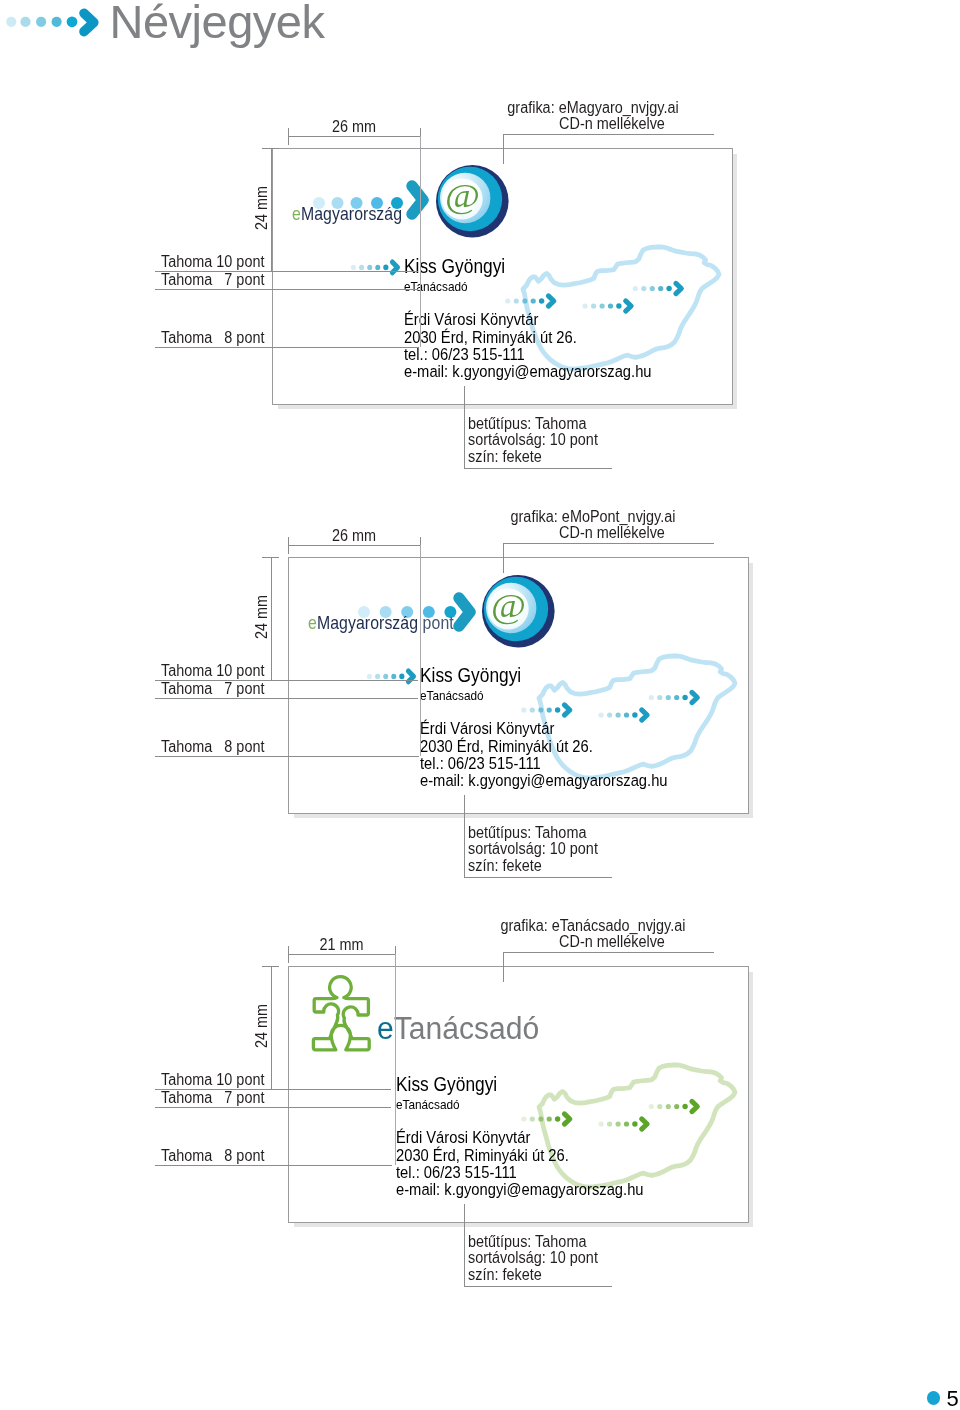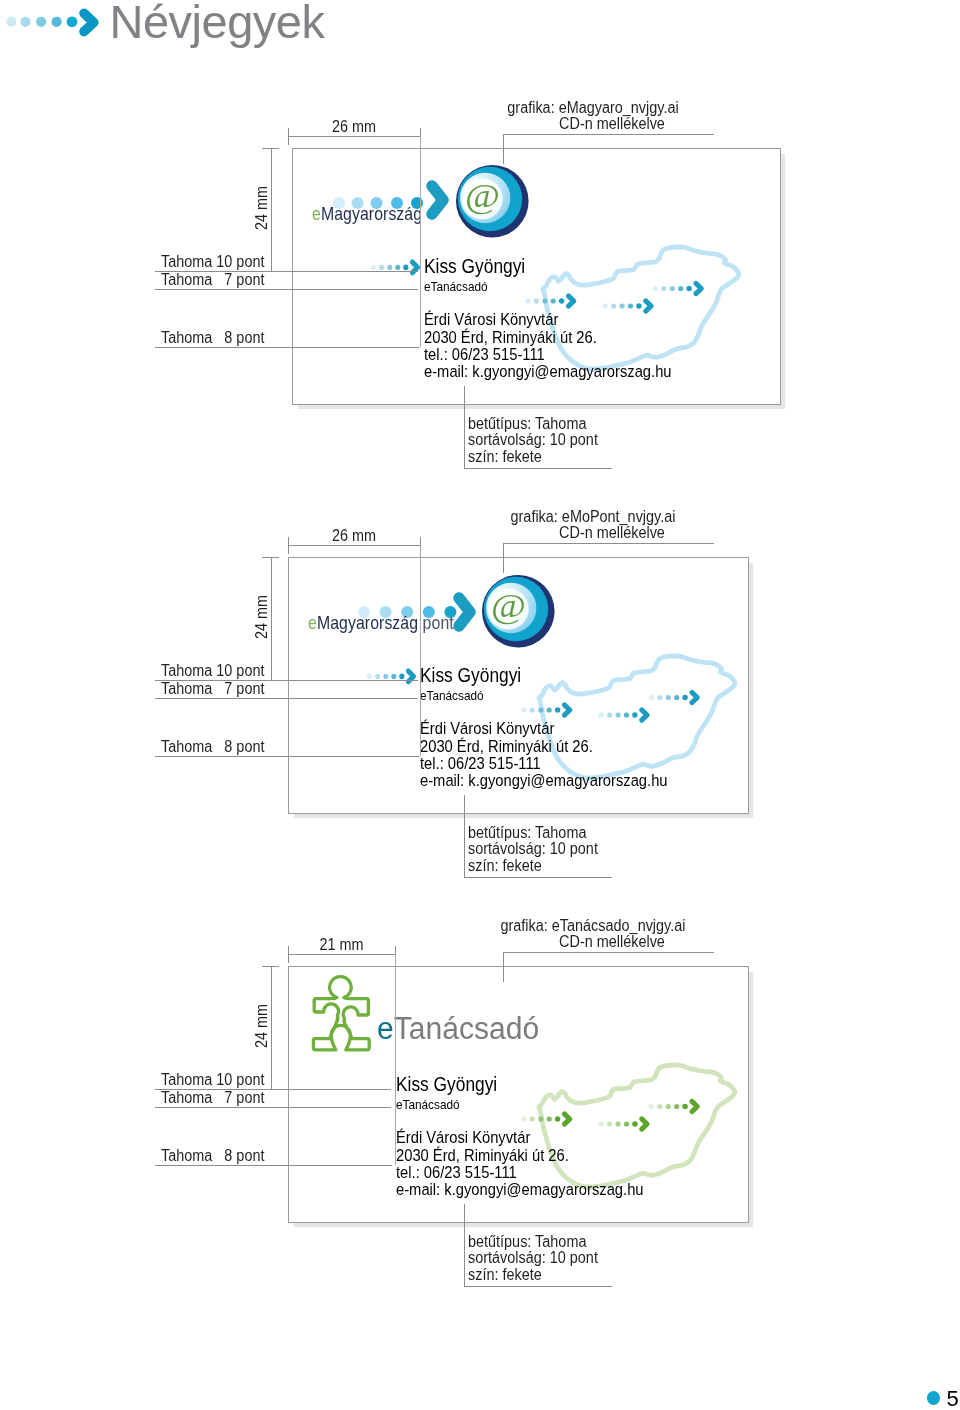--- a/index.html
+++ b/index.html
@@ -78,21 +78,21 @@
       <circle cx="41.1" cy="21.8" r="5.1" fill="#1BA3CE" opacity="0.56"></circle>
       <circle cx="56.6" cy="21.8" r="5.1" fill="#1BA3CE" opacity="0.76"></circle>
       <circle cx="72.0" cy="21.8" r="5.4" fill="#0FA8D2"></circle>
       <path d="M84.0 13.2 L93.8 22.4 L84.0 31.6" fill="none" stroke="#0C96C4" stroke-width="9.6" stroke-linecap="round" stroke-linejoin="round"></path>
     </svg>
   </div>
   <div class="abs" id="page-title">Névjegyek</div>
 
   <div class="abs" style="left:0;top:0;width:960px;height:490px;">
 
-    <div class="abs card" style="left:292px;top:148px;padding-left:28px;">
+    <div class="abs card" style="left:272px;top:148px;">
 
       <div class="abs" style="left:244px;top:94px;">
         <svg width="210" height="136" viewBox="0 0 210 136" style="overflow:visible">
           <g transform="translate(6,4) scale(1.0343,1.0357)">
             <use href="#hu-map" fill="none" stroke="#BEE3F5" stroke-width="4.6" stroke-linejoin="round" stroke-linecap="round"></use>
           </g>
           <g style="color:#1C9CC0">
             <use href="#darrow" transform="translate(-9.2,58)"></use>
             <use href="#darrow" transform="translate(68.1,63)"></use>
             <use href="#darrow" transform="translate(118.3,45.5)"></use>

